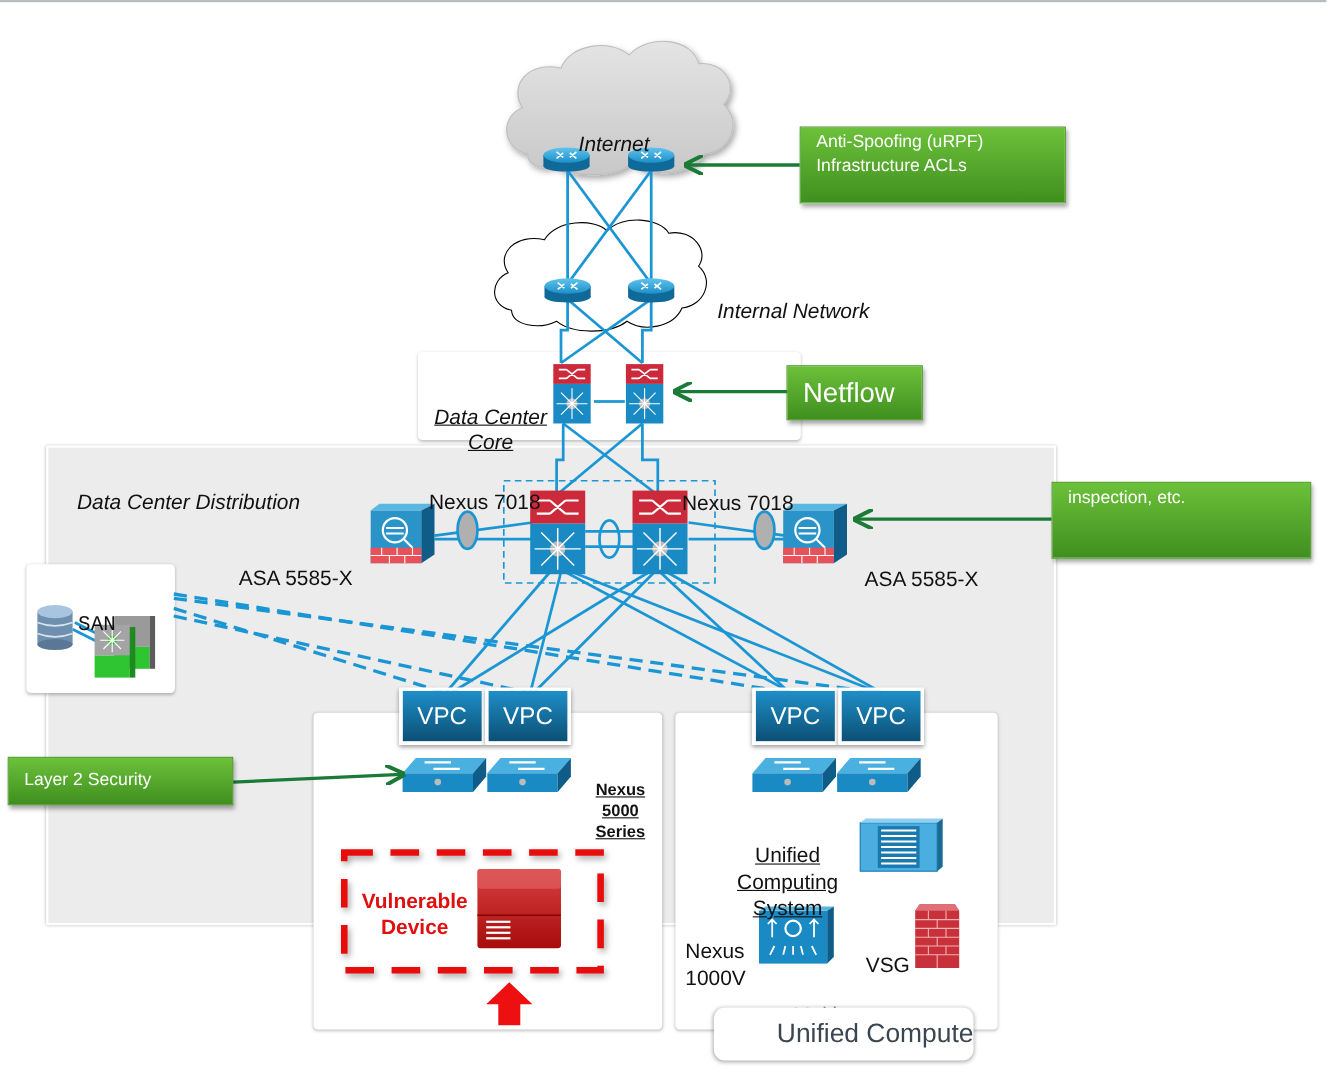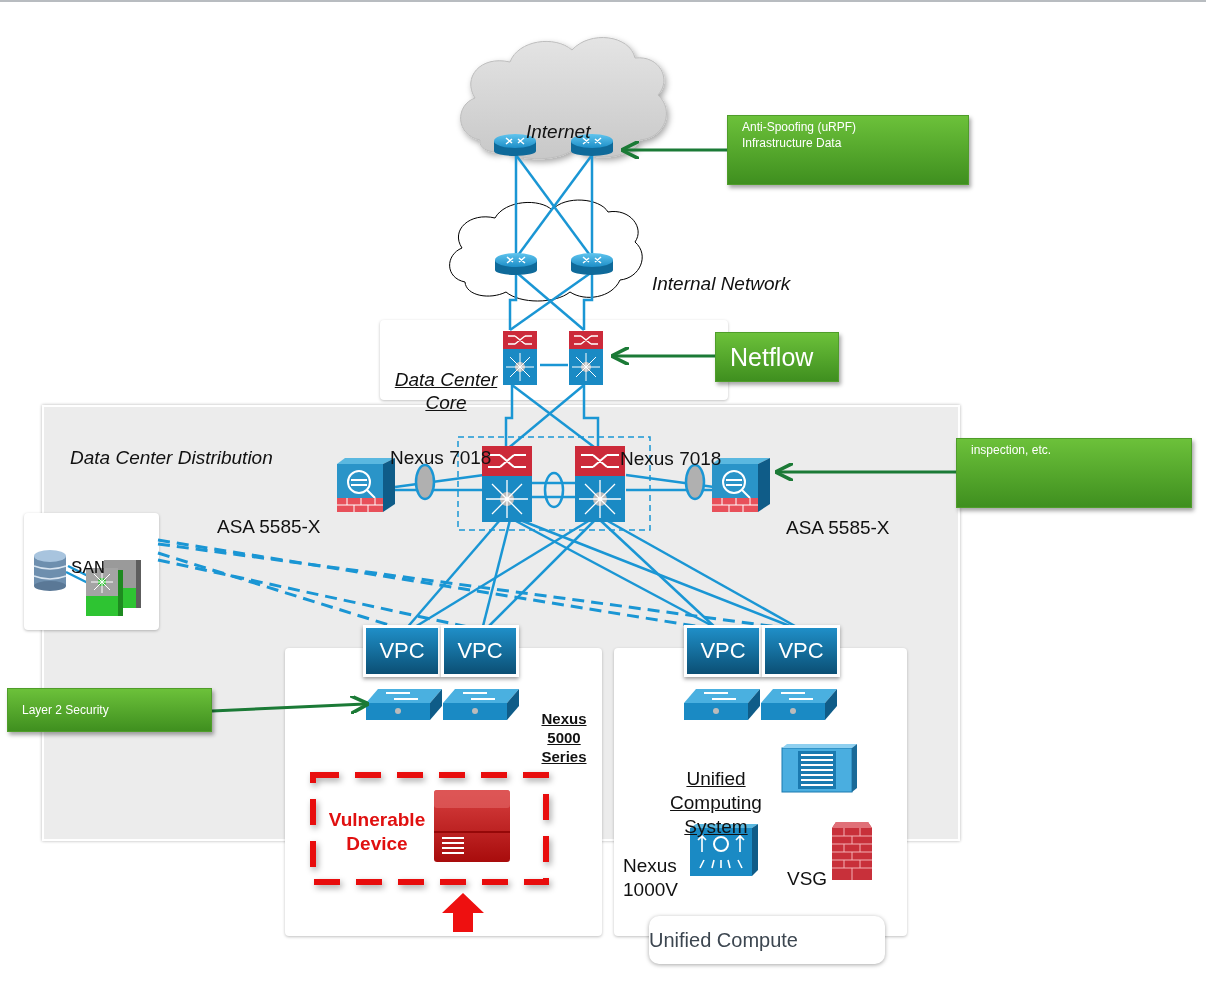--- a/index.html
+++ b/index.html
@@ -4,23 +4,23 @@
 <style>
   html, body { margin:0; padding:0; }
   body { width:1206px; height:981px; background:#ffffff; position:relative; overflow:hidden; font-family:"Liberation Sans", sans-serif; color:#111; }
   .topbar { position:absolute; left:0; top:0; width:1206px; height:2px; background:#b8bcc0; }
   svg.diagram { position:absolute; left:0; top:0; }
   .panel { position:absolute; background:#ffffff; border-radius:4px; box-shadow:0 1px 3px rgba(0,0,0,0.25); }
   .dist-panel { position:absolute; left:42px; top:405px; width:914px; height:432px; background:#ececec; border:2px solid #ffffff; box-shadow:0 0 3px rgba(0,0,0,0.3); }
   .lbl { position:absolute; font-size:19px; white-space:nowrap; line-height:1.2;margin-top:32px; }
   .ital { font-style:italic; }
   .center { text-align:center;text-decoration:underline; }
-  .callout { position:absolute; background:linear-gradient(#6cc13a,#3f8f1f); color:#ffffff; box-shadow:2px 3px 4px rgba(0,0,0,0.35); border:1px solid #4f9d2a; font-size:12px; line-height:1.3; padding:4px 14px; box-sizing:border-box; }
+  .callout { position:absolute; background:linear-gradient(#6cc13a,#3f8f1f); color:#ffffff; box-shadow:2px 3px 4px rgba(0,0,0,0.35); border:1px solid #4f9d2a; font-size:16px; line-height:1.3; padding:4px 14px; box-sizing:border-box; }
   .vpc { position:absolute; width:72px; height:46px; background:linear-gradient(#1f8fc8,#0b4f74); border:3px solid #ffffff; box-shadow:0 2px 4px rgba(0,0,0,0.4); color:#fff; font-size:22px; text-align:center; line-height:46px; }
-  .uc-tab { position:absolute; left:649px; top:916px; width:236px; height:48px; background:#fff; border-radius:10px; box-shadow:0 1px 4px rgba(0,0,0,0.35); color:#3c4650; font-size:20px; text-align:left; line-height:48px; }
+  .uc-tab { position:absolute; left:649px; top:916px; width:236px; height:48px; background:#fff; border-radius:10px; box-shadow:0 1px 4px rgba(0,0,0,0.35); color:#3c4650; font-size:24px; text-align:right; line-height:48px; }
   .vuln-lbl { position:absolute; color:#e01010; font-weight:bold; font-size:19px; text-align:center; line-height:1.25; }
   .bold { font-weight:bold; }
 </style>
 </head>
 <body>
 
 <div class="topbar"></div>
 
 <div class="dist-panel"></div>
 
@@ -329,19 +329,19 @@
 <div class="lbl" style="left:623px;top:822px;width:60px;white-space:normal;line-height:24px;">Nexus 1000V</div>
 <div class="lbl" style="left:787px;top:836px;">VSG</div>
 <div class="lbl" style="left:721px;top:881px;">Multizone</div>
 
 <div class="vuln-lbl" style="left:322px;top:808px;width:110px;">Vulnerable Device</div>
 
 <div class="uc-tab">Unified Compute</div>
 
 <div class="callout" style="left:727px;top:115px;width:242px;height:70px;">
   <div>Anti-Spoofing (uRPF)</div>
-  <div>Infrastructure  Data</div>
+  <div>Infrastructure  ACLs</div>
 </div>
 <div class="callout" style="left:715px;top:332px;width:124px;height:50px;font-size:25px;line-height:40px;">Netflow</div>
 <div class="callout" style="left:956px;top:438px;width:236px;height:70px;">
   <div>inspection, etc.</div>
 </div>
 <div class="callout" style="left:7px;top:688px;width:205px;height:44px;line-height:34px;">Layer 2 Security</div>
 
 </body></html>

